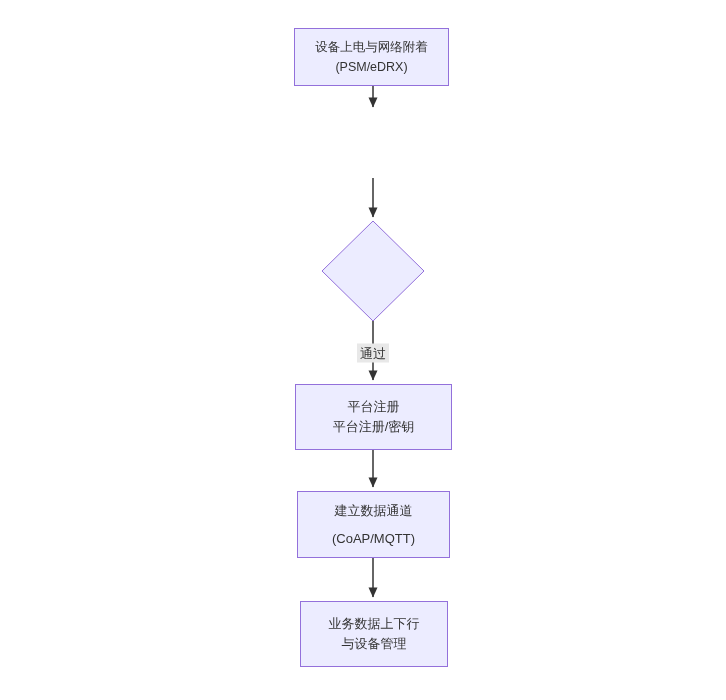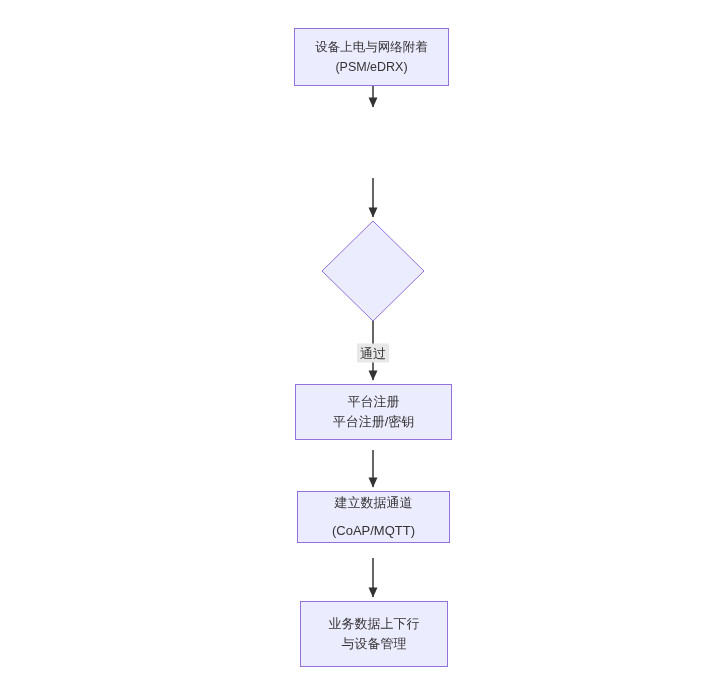--- a/index.html
+++ b/index.html
@@ -45,22 +45,22 @@
     align-items: center;
     justify-content: center;
     text-align: center;
   }
   .node-line {
     display: block;
     white-space: nowrap;
   }
   .node-1 { left: 294px; top: 28px;  width: 155px; height: 58px; font-size: 12.5px; }
   .node-2 { left: 298px; top: 111px; width: 146px; height: 67px; }
-  .node-4 { left: 295px; top: 384px; width: 157px; height: 56px; }
-  .node-5 { left: 297px; top: 491px; width: 153px; height: 52px; gap: 8px; }
+  .node-4 { left: 295px; top: 384px; width: 157px; height: 66px; }
+  .node-5 { left: 297px; top: 491px; width: 153px; height: 67px; gap: 8px; }
   .node-6 { left: 300px; top: 601px; width: 148px; height: 66px; }
   .diamond-label {
     position: absolute;
     left: 322px;
     top: 261px;
     width: 102px;
     height: 20px;
     color: #333333;
     font-size: 13px;
     line-height: 20px;

